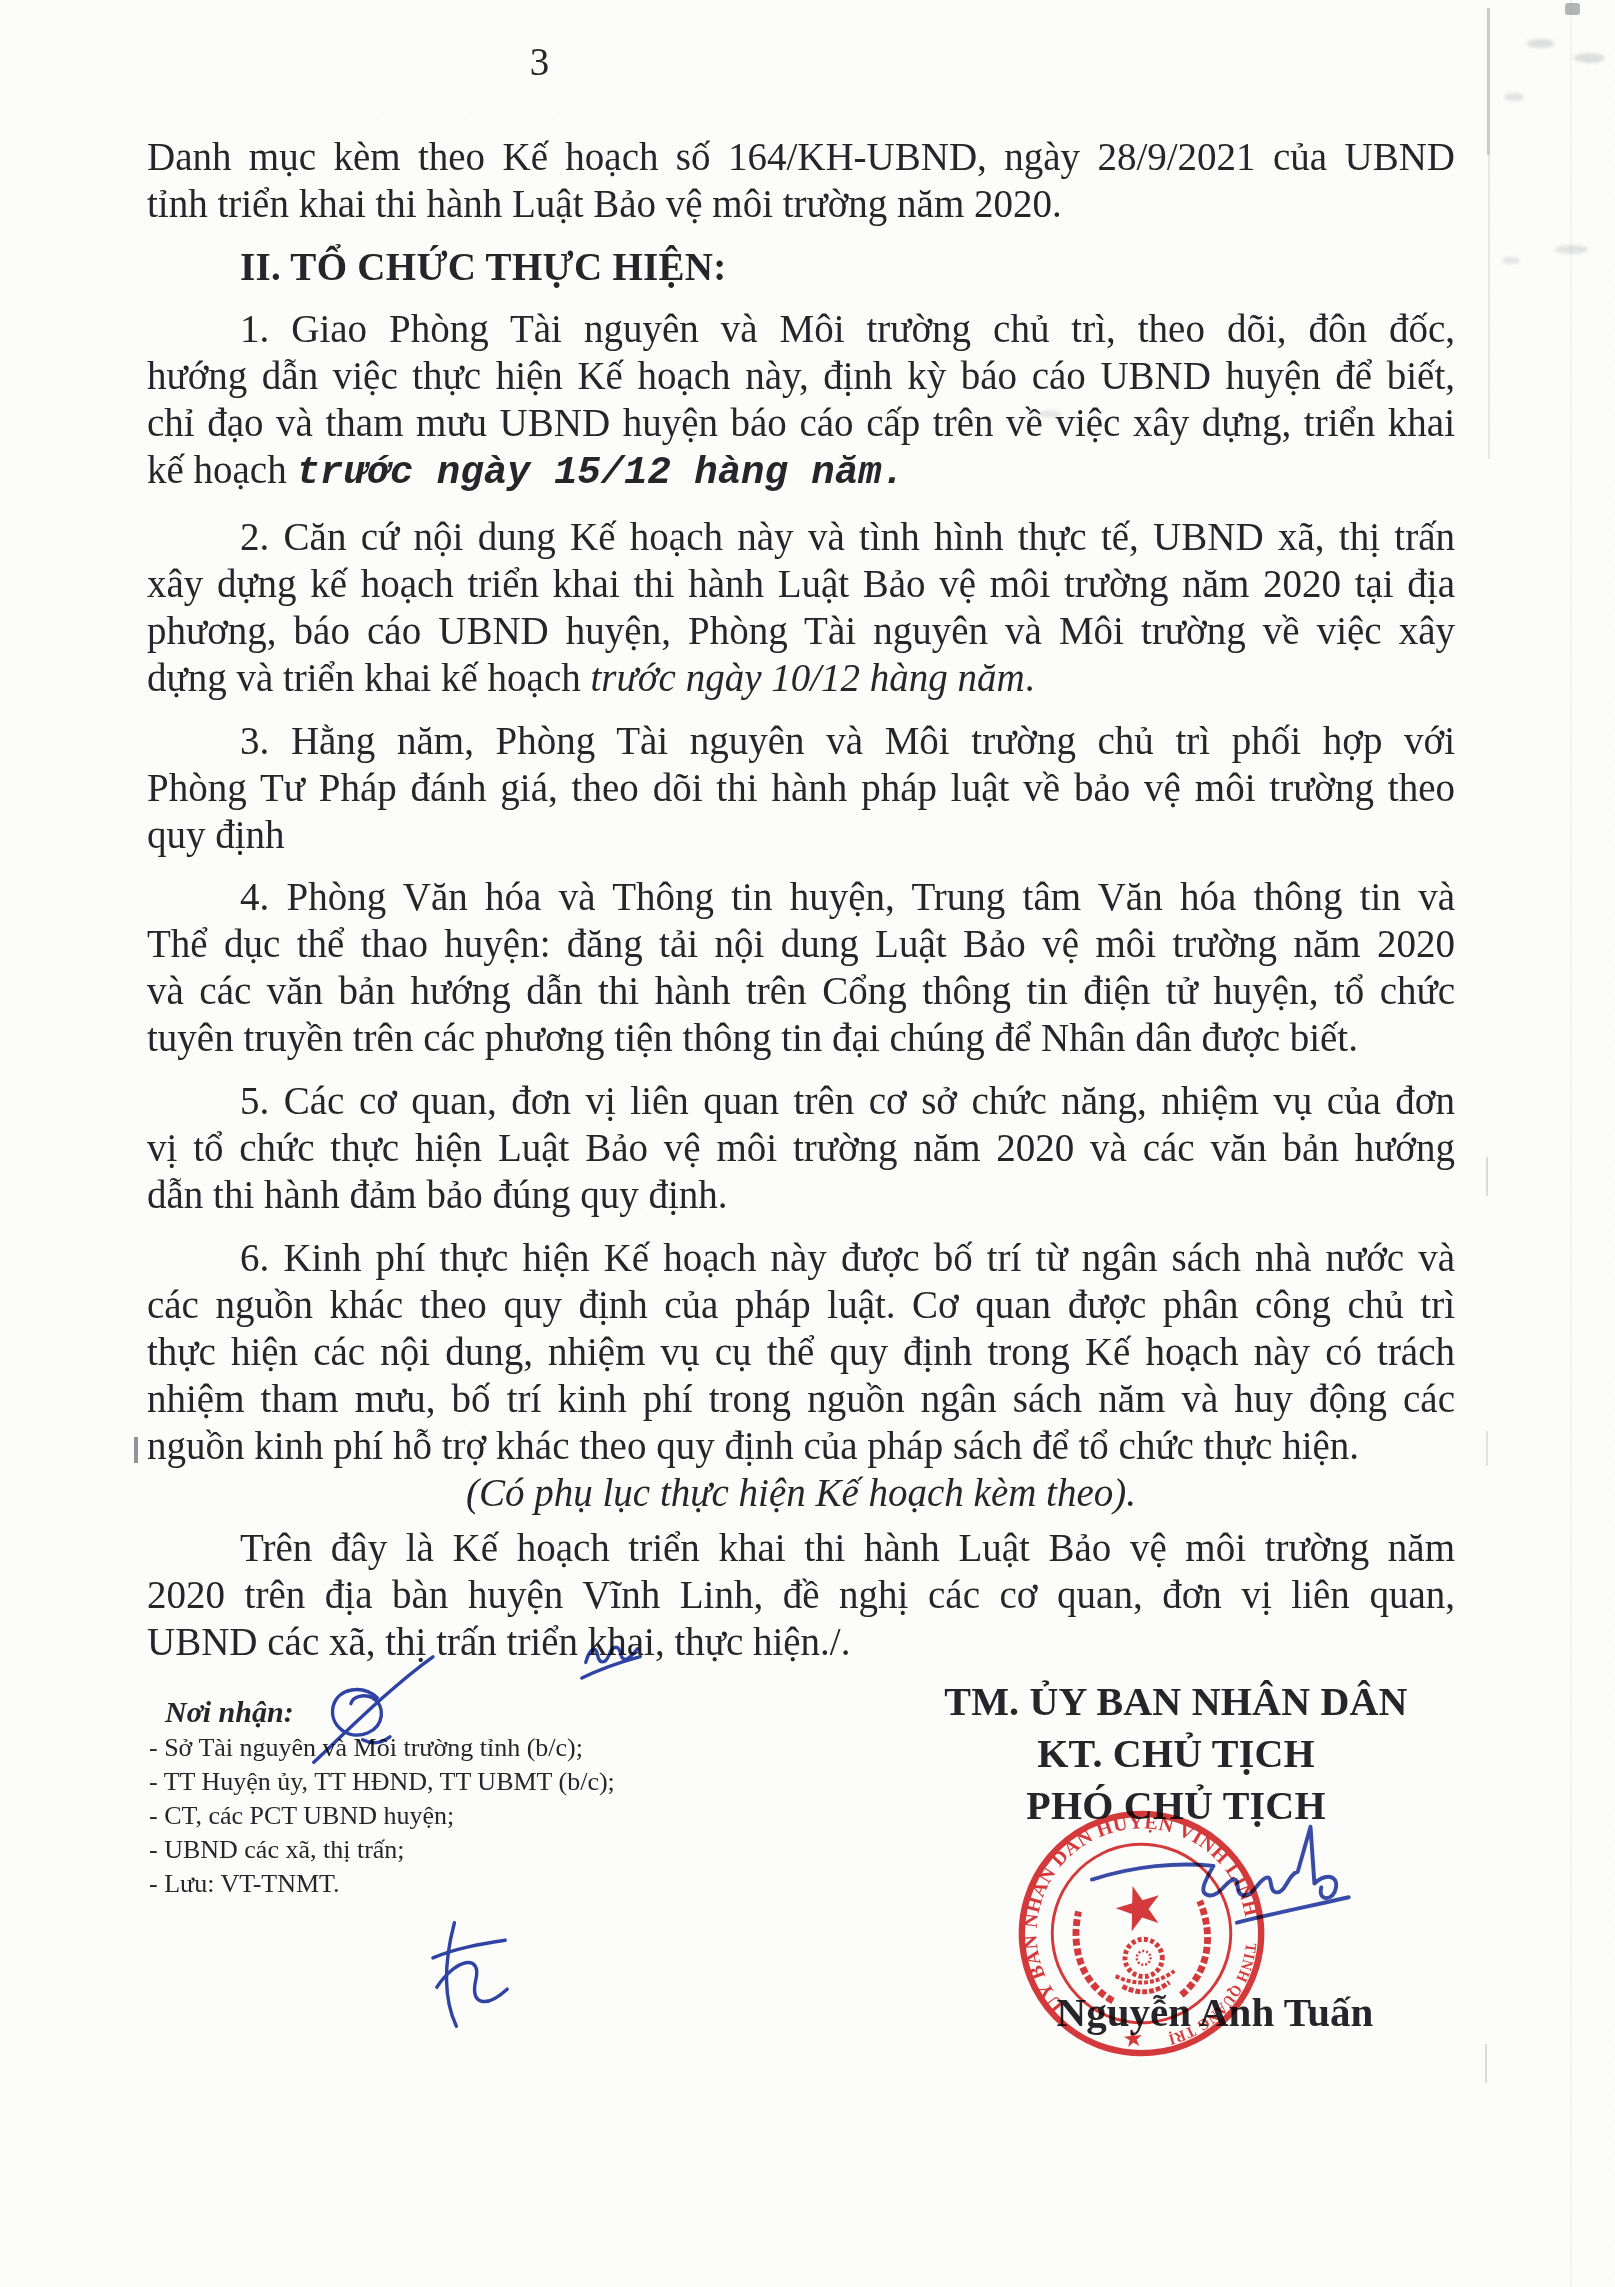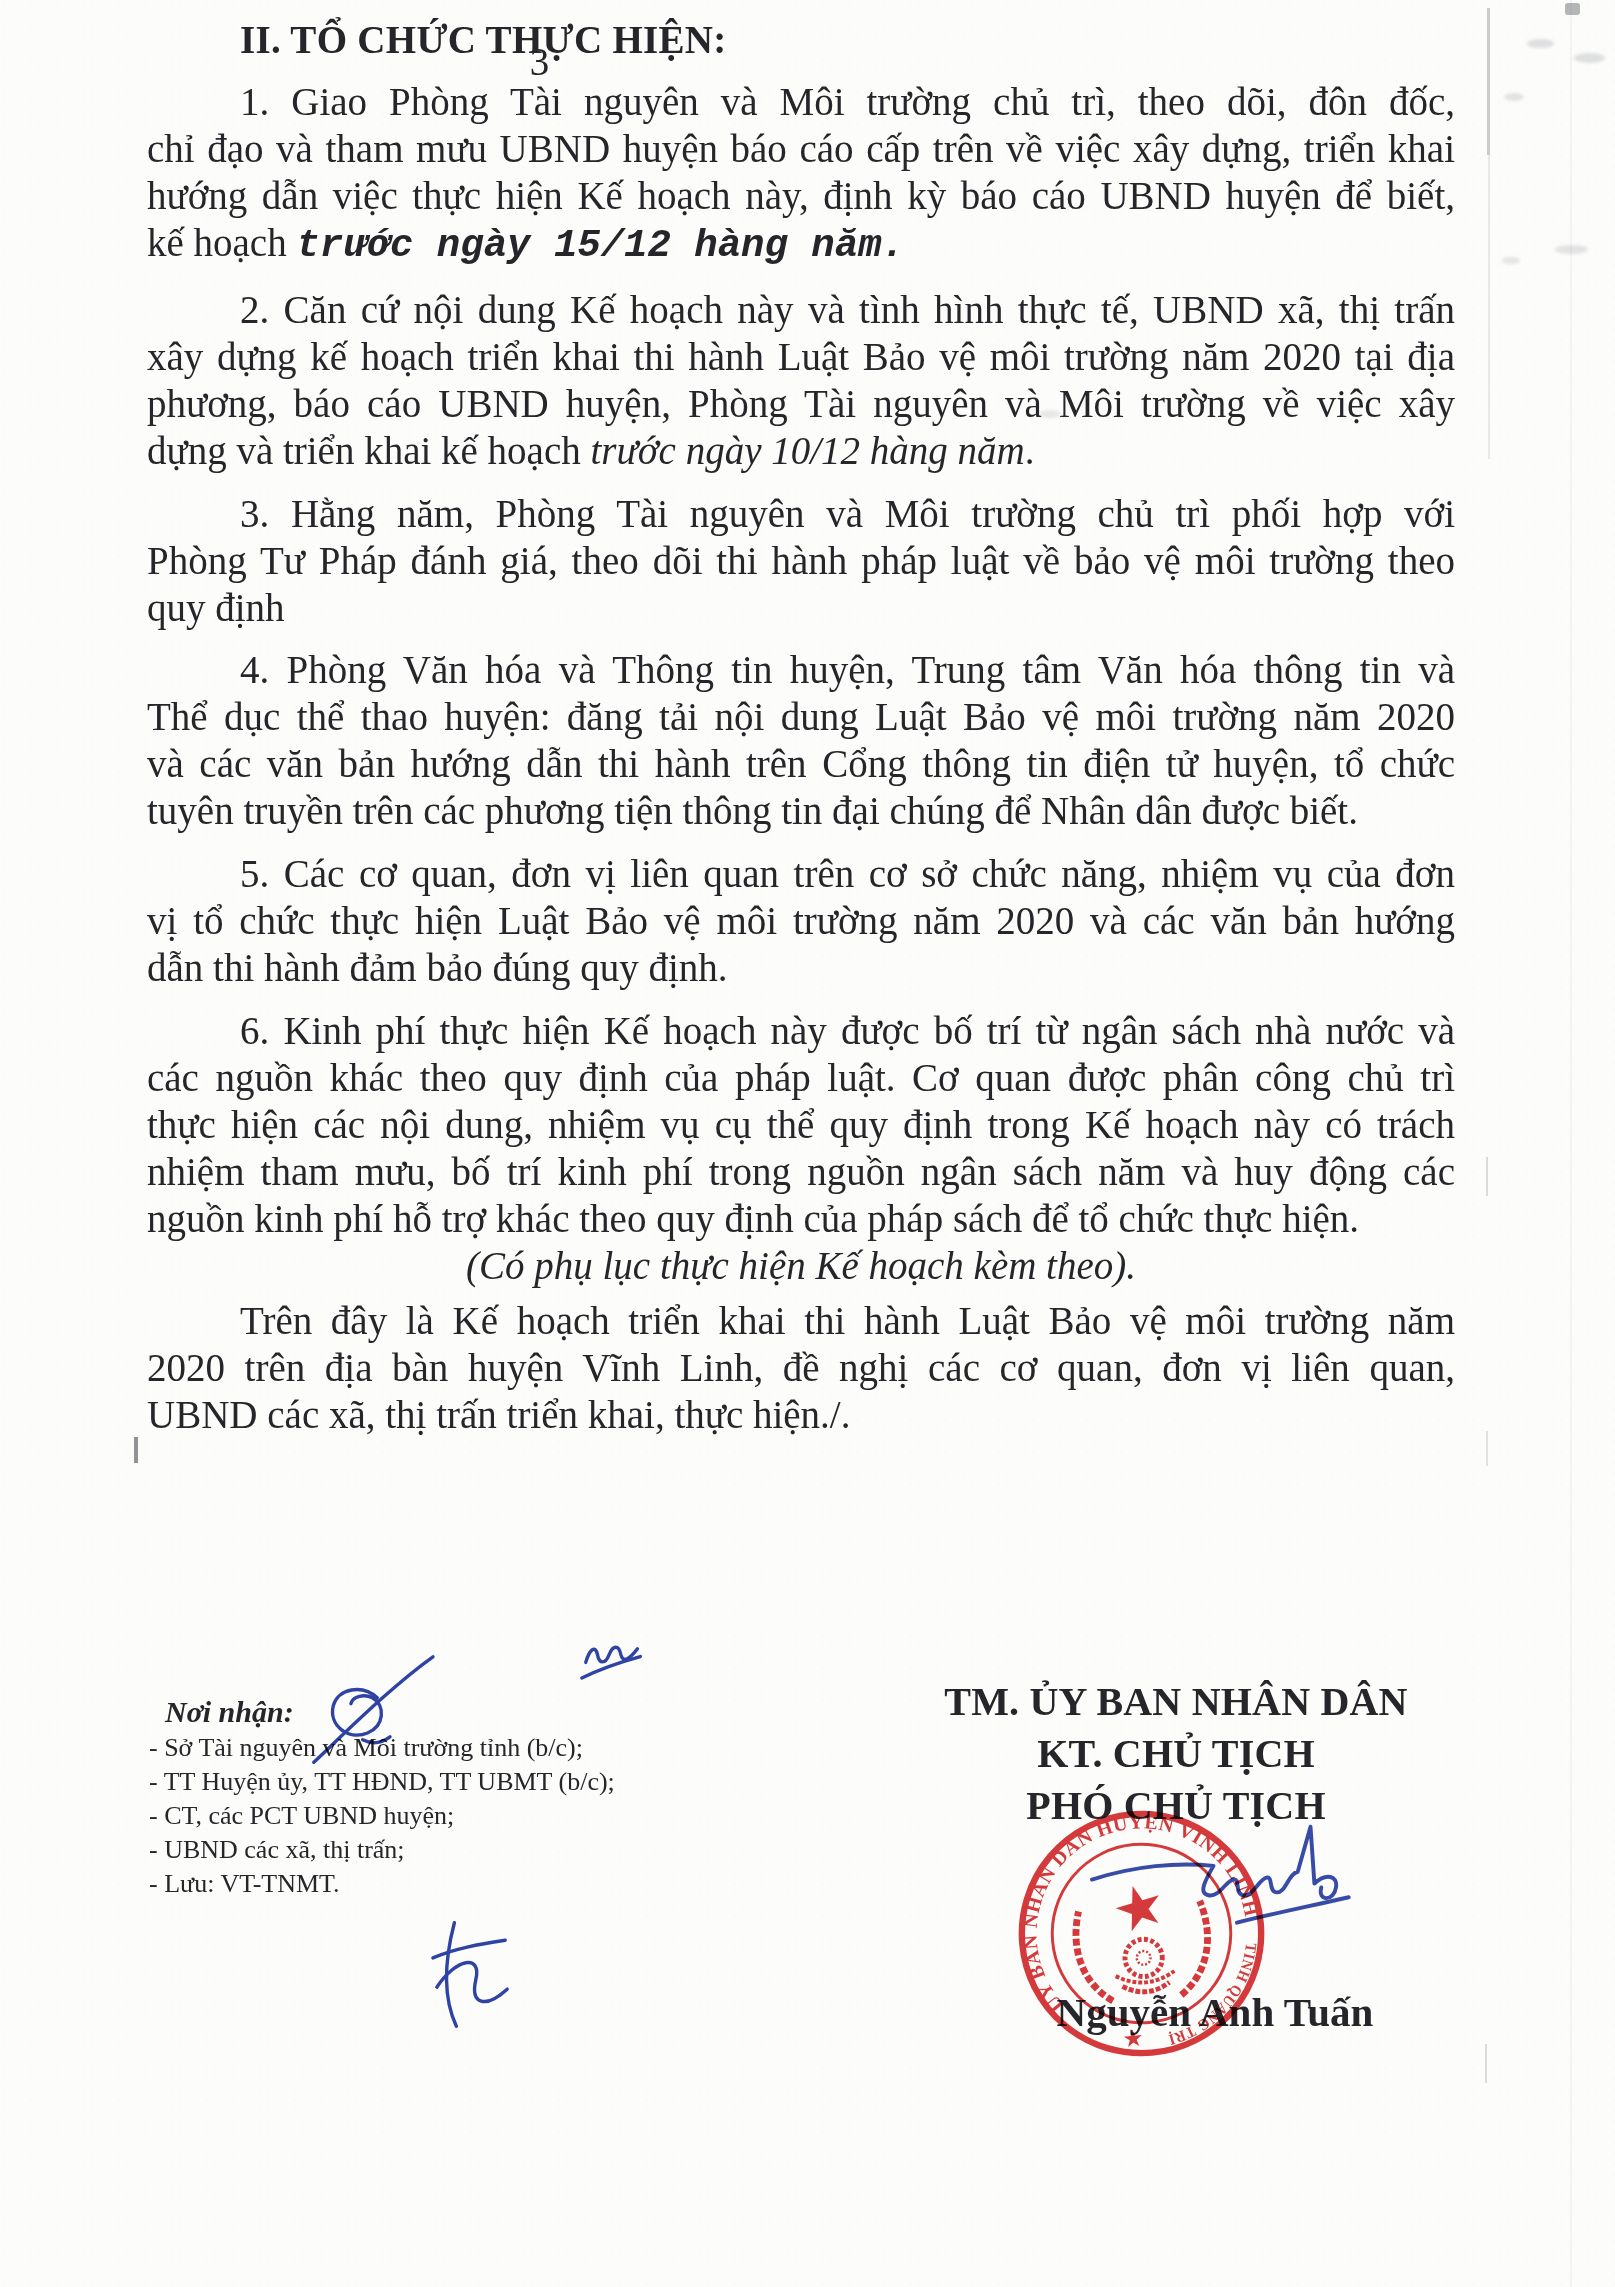--- a/index.html
+++ b/index.html
@@ -61,29 +61,33 @@
 </style>
 </head>
 <body>
 
 <div class="page">
 
   <div class="pageno">3</div>
 
   <div class="doc-body">
 
+    <div class="para first-block">
+      <div class="line">Danh mục kèm theo Kế hoạch số 164/KH-UBND, ngày 28/9/2021 của UBND</div>
+      <div class="line last">tỉnh triển khai thi hành Luật Bảo vệ môi trường năm 2020.</div>
+    </div>
 
     <div class="para">
       <div class="heading">II. TỔ CHỨC THỰC HIỆN:</div>
     </div>
 
     <div class="para">
       <div class="line indent">1. Giao Phòng Tài nguyên và Môi trường chủ trì, theo dõi, đôn đốc,</div>
+      <div class="line">hướng dẫn việc thực hiện Kế hoạch này, định kỳ báo cáo UBND huyện để biết,</div>
       <div class="line">chỉ đạo và tham mưu UBND huyện báo cáo cấp trên về việc xây dựng, triển khai</div>
-      <div class="line">hướng dẫn việc thực hiện Kế hoạch này, định kỳ báo cáo UBND huyện để biết,</div>
       <div class="line last"><span>kế hoạch </span><span class="em-bold-italic">trước ngày 15/12 hàng năm.</span><span></span></div>
     </div>
 
     <div class="para">
       <div class="line indent">2. Căn cứ nội dung Kế hoạch này và tình hình thực tế, UBND xã, thị trấn</div>
       <div class="line">xây dựng kế hoạch triển khai thi hành Luật Bảo vệ môi trường năm 2020 tại địa</div>
       <div class="line">phương, báo cáo UBND huyện, Phòng Tài nguyên và Môi trường về việc xây</div>
       <div class="line last"><span>dựng và triển khai kế hoạch </span><span class="em-italic">trước ngày 10/12 hàng năm</span><span>.</span></div>
     </div>
 

